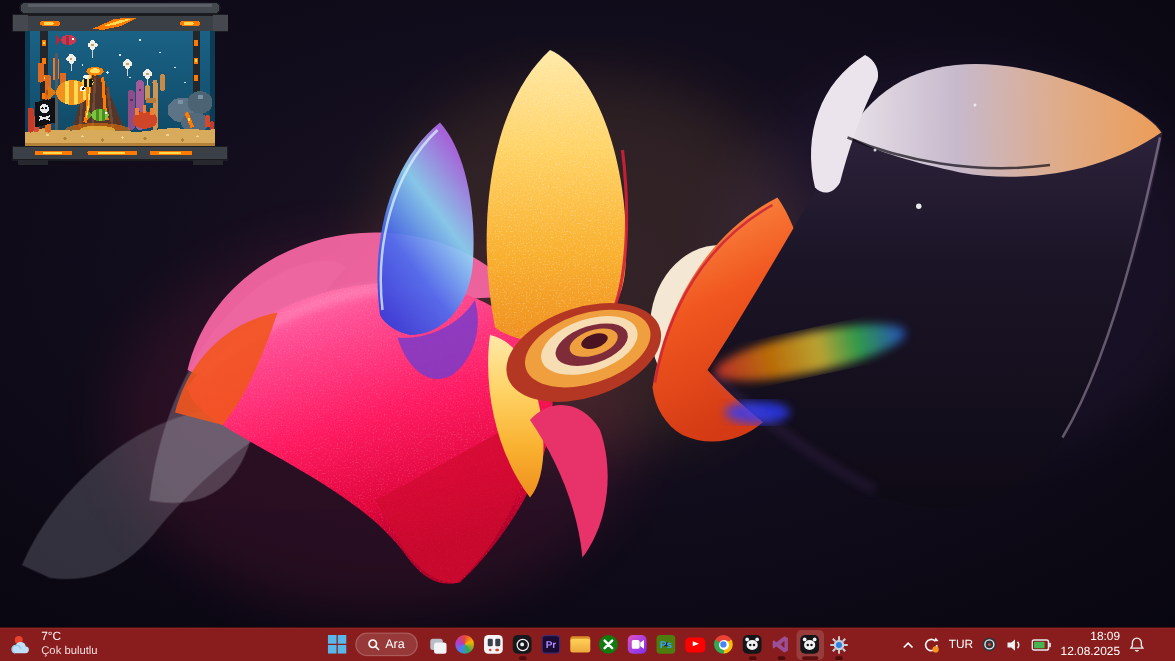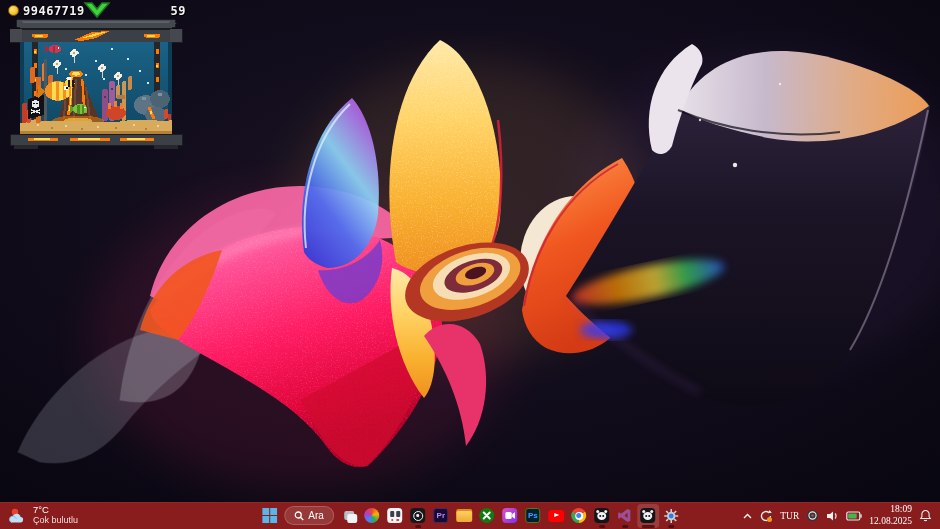--- a/index.html
+++ b/index.html
@@ -49,21 +49,21 @@
   .ic-whiteapp i { position:absolute; top:3px; width:4px; height:6px; border-radius:1px; background:#3a3f4a; }
   .ic-whiteapp i.l { left:3px; } .ic-whiteapp i.r { left:8.5px; }
   .ic-whiteapp b { position:absolute; bottom:2px; width:2.5px; height:2.5px; border-radius:50%; background:#e03a2e; }
   .ic-whiteapp b.l { left:3.5px; } .ic-whiteapp b.r { left:9px; }
   .ic-obs { width:15px; height:15px; border-radius:4px; background:#17181b; position:relative; }
   .ic-obs i { position:absolute; left:2.5px; top:2.5px; width:10px; height:10px; border:1.6px solid #f0f0f2; border-radius:50%; }
   .ic-obs b { position:absolute; left:6.4px; top:6.4px; width:2.5px; height:2.5px; border-radius:50%; background:#f0f0f2; }
   .ic-pr { width:15px; height:15px; border-radius:3px; background:#1a0b33; color:#b18cff;
            font-size:8px; font-weight:bold; border:1px solid #3f2a6e; }
   .ic-ps { width:15px; height:15px; border-radius:3px; background:#001e36; color:#31a8ff;
-           font-size:8px; font-weight:bold; border:1px solid #4d7c0f; }
+           font-size:8px; font-weight:bold; border:6px solid #4d7c0f; }
   .ic-folder { position:relative; width:16px; height:13px; }
   .ic-folder i { position:absolute; left:0; top:0; width:16px; height:4px; border-radius:2px 2px 0 0; background:#d98e2b; }
   .ic-folder b { position:absolute; left:0; top:2px; width:16px; height:11px; border-radius:2px;
                  background:linear-gradient(#ffd158,#eda93c); }
   .ic-xbox { width:15px; height:15px; border-radius:50%; background:#107c10; }
   .ic-clip { width:15px; height:15px; border-radius:4px; background:linear-gradient(135deg,#e052c1,#7b2ff7); }
   .ic-yt { width:16px; height:12px; border-radius:3.5px; background:#f00; position:relative; }
   .ic-yt i { position:absolute; left:6px; top:3.2px; width:0; height:0;
              border-left:5px solid #fff; border-top:2.8px solid transparent; border-bottom:2.8px solid transparent; }
   .ic-chrome { width:15px; height:15px; border-radius:50%; position:relative;
@@ -72,21 +72,21 @@
                  background:#fff; }
   .ic-chrome b { position:absolute; left:5px; top:5px; width:5px; height:5px; border-radius:50%; background:#4285f4; }
   .ic-panda { width:15px; height:15px; border-radius:4px; background:#141518; position:relative; }
   .ic-panda i { position:absolute; left:3px; top:3.5px; width:9px; height:8px; border-radius:50%; background:#f2f2f4; }
   .ic-panda b { position:absolute; width:2.2px; height:2.2px; border-radius:50%; background:#141518; top:6.5px; }
   .ic-panda b.l { left:4.6px; } .ic-panda b.r { left:8.2px; }
   .ic-panda u { position:absolute; width:3px; height:3px; border-radius:50%; background:#f2f2f4; top:2px; }
   .ic-panda u.l { left:2px; } .ic-panda u.r { left:10px; }
   .ic-gear { width:16px; height:16px; }
 
-  .tray { margin-left:auto; display:flex; align-items:center; gap:7px; padding-right:8px; height:100%;font-family:Liberation Serif, serif; }
+  .tray { margin-left:auto; display:flex; align-items:center; gap:7px; padding-right:24px; height:100%; }
   .tray-item { display:flex; align-items:center; justify-content:center; cursor:pointer; }
   .tray-lang { color:#fff; font-size:9.5px; }
   .clock { display:flex; flex-direction:column; align-items:flex-end; line-height:1.2; cursor:pointer; }
   .clock span { color:#fff; font-size:9.5px; }
 </style>
 </head>
 <body>
 
 <div class="desktop">
 
@@ -202,30 +202,20 @@
     </g>
     <ellipse cx="606" cy="330" rx="26" ry="9" fill="#2e3cff" opacity=".8" filter="url(#soft)"></ellipse>
     <path d="M570,300 C610,336 660,372 700,392" fill="none" stroke="#8a5cc8" stroke-width="2" opacity=".5" filter="url(#soft)"></path>
     <path d="M850,350 C880,300 905,220 928,110" fill="none" stroke="#c4b2cf" stroke-width="2" opacity=".45"></path>
     <circle cx="735" cy="165" r="2.2" fill="#fff" opacity=".9"></circle>
     <circle cx="700" cy="120" r="1.2" fill="#fff" opacity=".8"></circle>
     <circle cx="780" cy="84" r="1.2" fill="#fff" opacity=".7"></circle>
   </svg>
 
   <div class="game">
-    <div class="score-row">
-      <span class="coin"></span>
-      <span class="score-num">99467719</span>
-      <span class="chev-wrap">
-        <svg width="28" height="17" viewBox="0 0 28 17">
-          <polygon points="2,1 9,1 14,7 19,1 26,1 14,15" fill="#3fd23f" stroke="#1d7a1d" stroke-width="1.5"></polygon>
-        </svg>
-      </span>
-      <span class="score-num score-right">59</span>
-    </div>
 
     <svg class="tank-svg" width="178" height="131" viewBox="0 0 178 131" shape-rendering="crispEdges">
       <defs>
         <linearGradient id="water" x1="0" y1="0" x2="0" y2="1">
           <stop offset="0" stop-color="#1a6286"></stop>
             <stop offset="1" stop-color="#0f4763"></stop>
         </linearGradient>
       </defs>
 
       <rect x="8" y="0" width="160" height="9" rx="4" fill="#44484f" stroke="#1a1c20"></rect>

